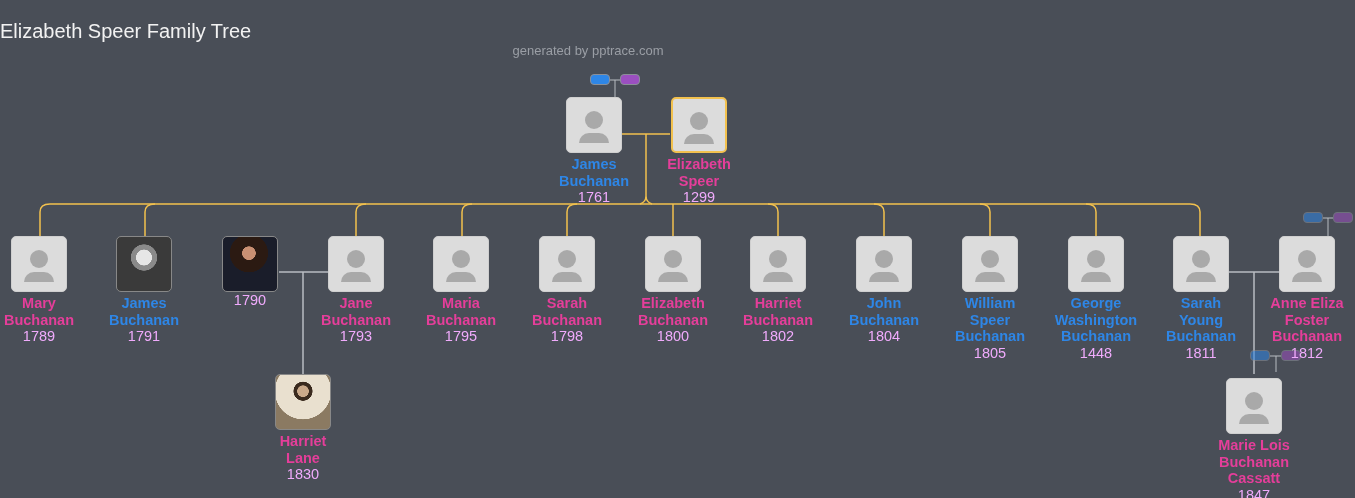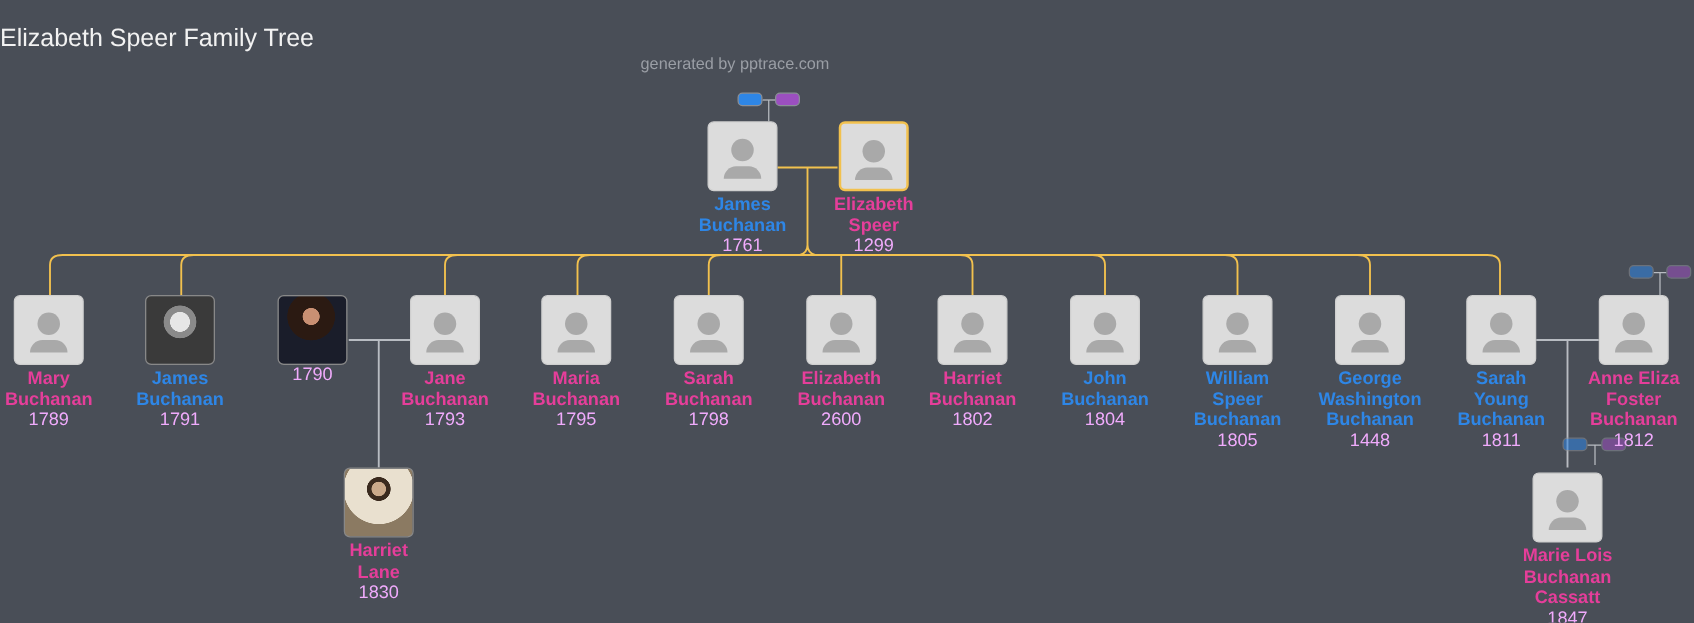--- a/index.html
+++ b/index.html
@@ -156,21 +156,21 @@
 </div>
 <div class="person" style="left:618px;top:236px;">
   <div class="avatar">
       <div class="head"></div>
       <div class="body"></div>
     </div>
   <div class="name female">
       <div>Elizabeth</div>
       <div>Buchanan</div>
     </div>
-  <div class="year">2600</div>
+  <div class="year">1800</div>
 </div>
 <div class="person" style="left:723px;top:236px;">
   <div class="avatar">
       <div class="head"></div>
       <div class="body"></div>
     </div>
   <div class="name female">
       <div>Harriet</div>
       <div>Buchanan</div>
     </div>

